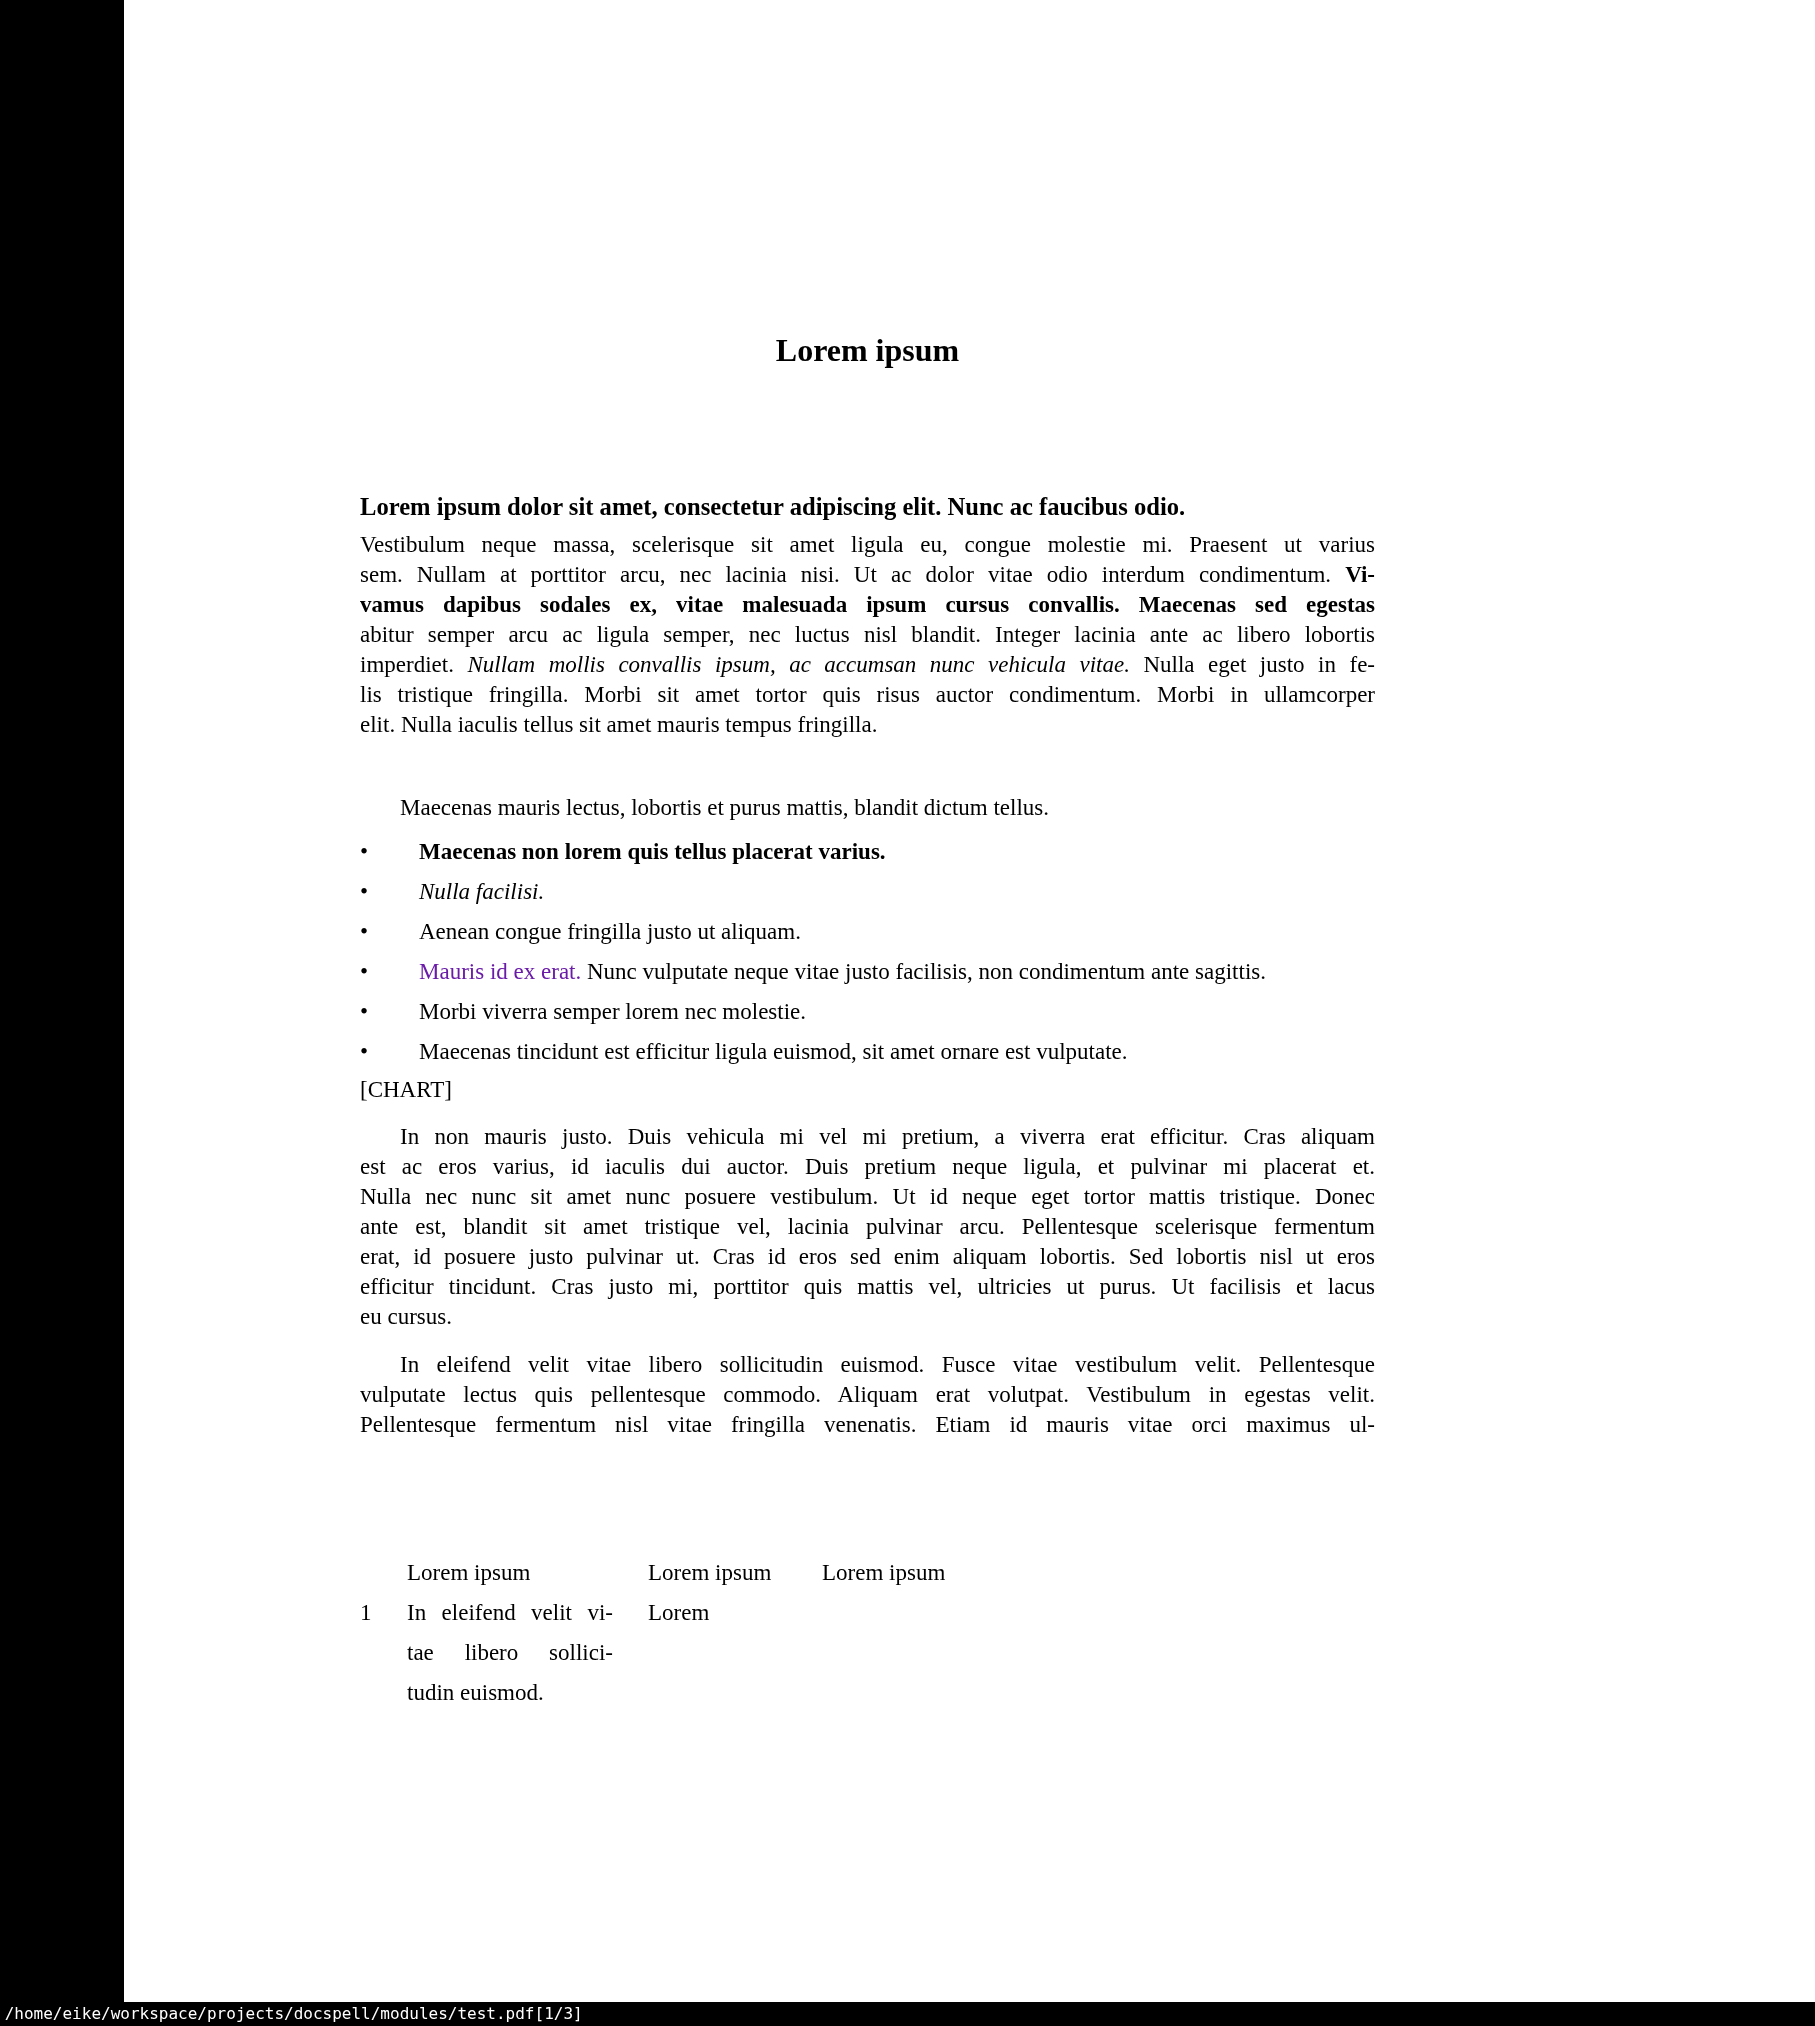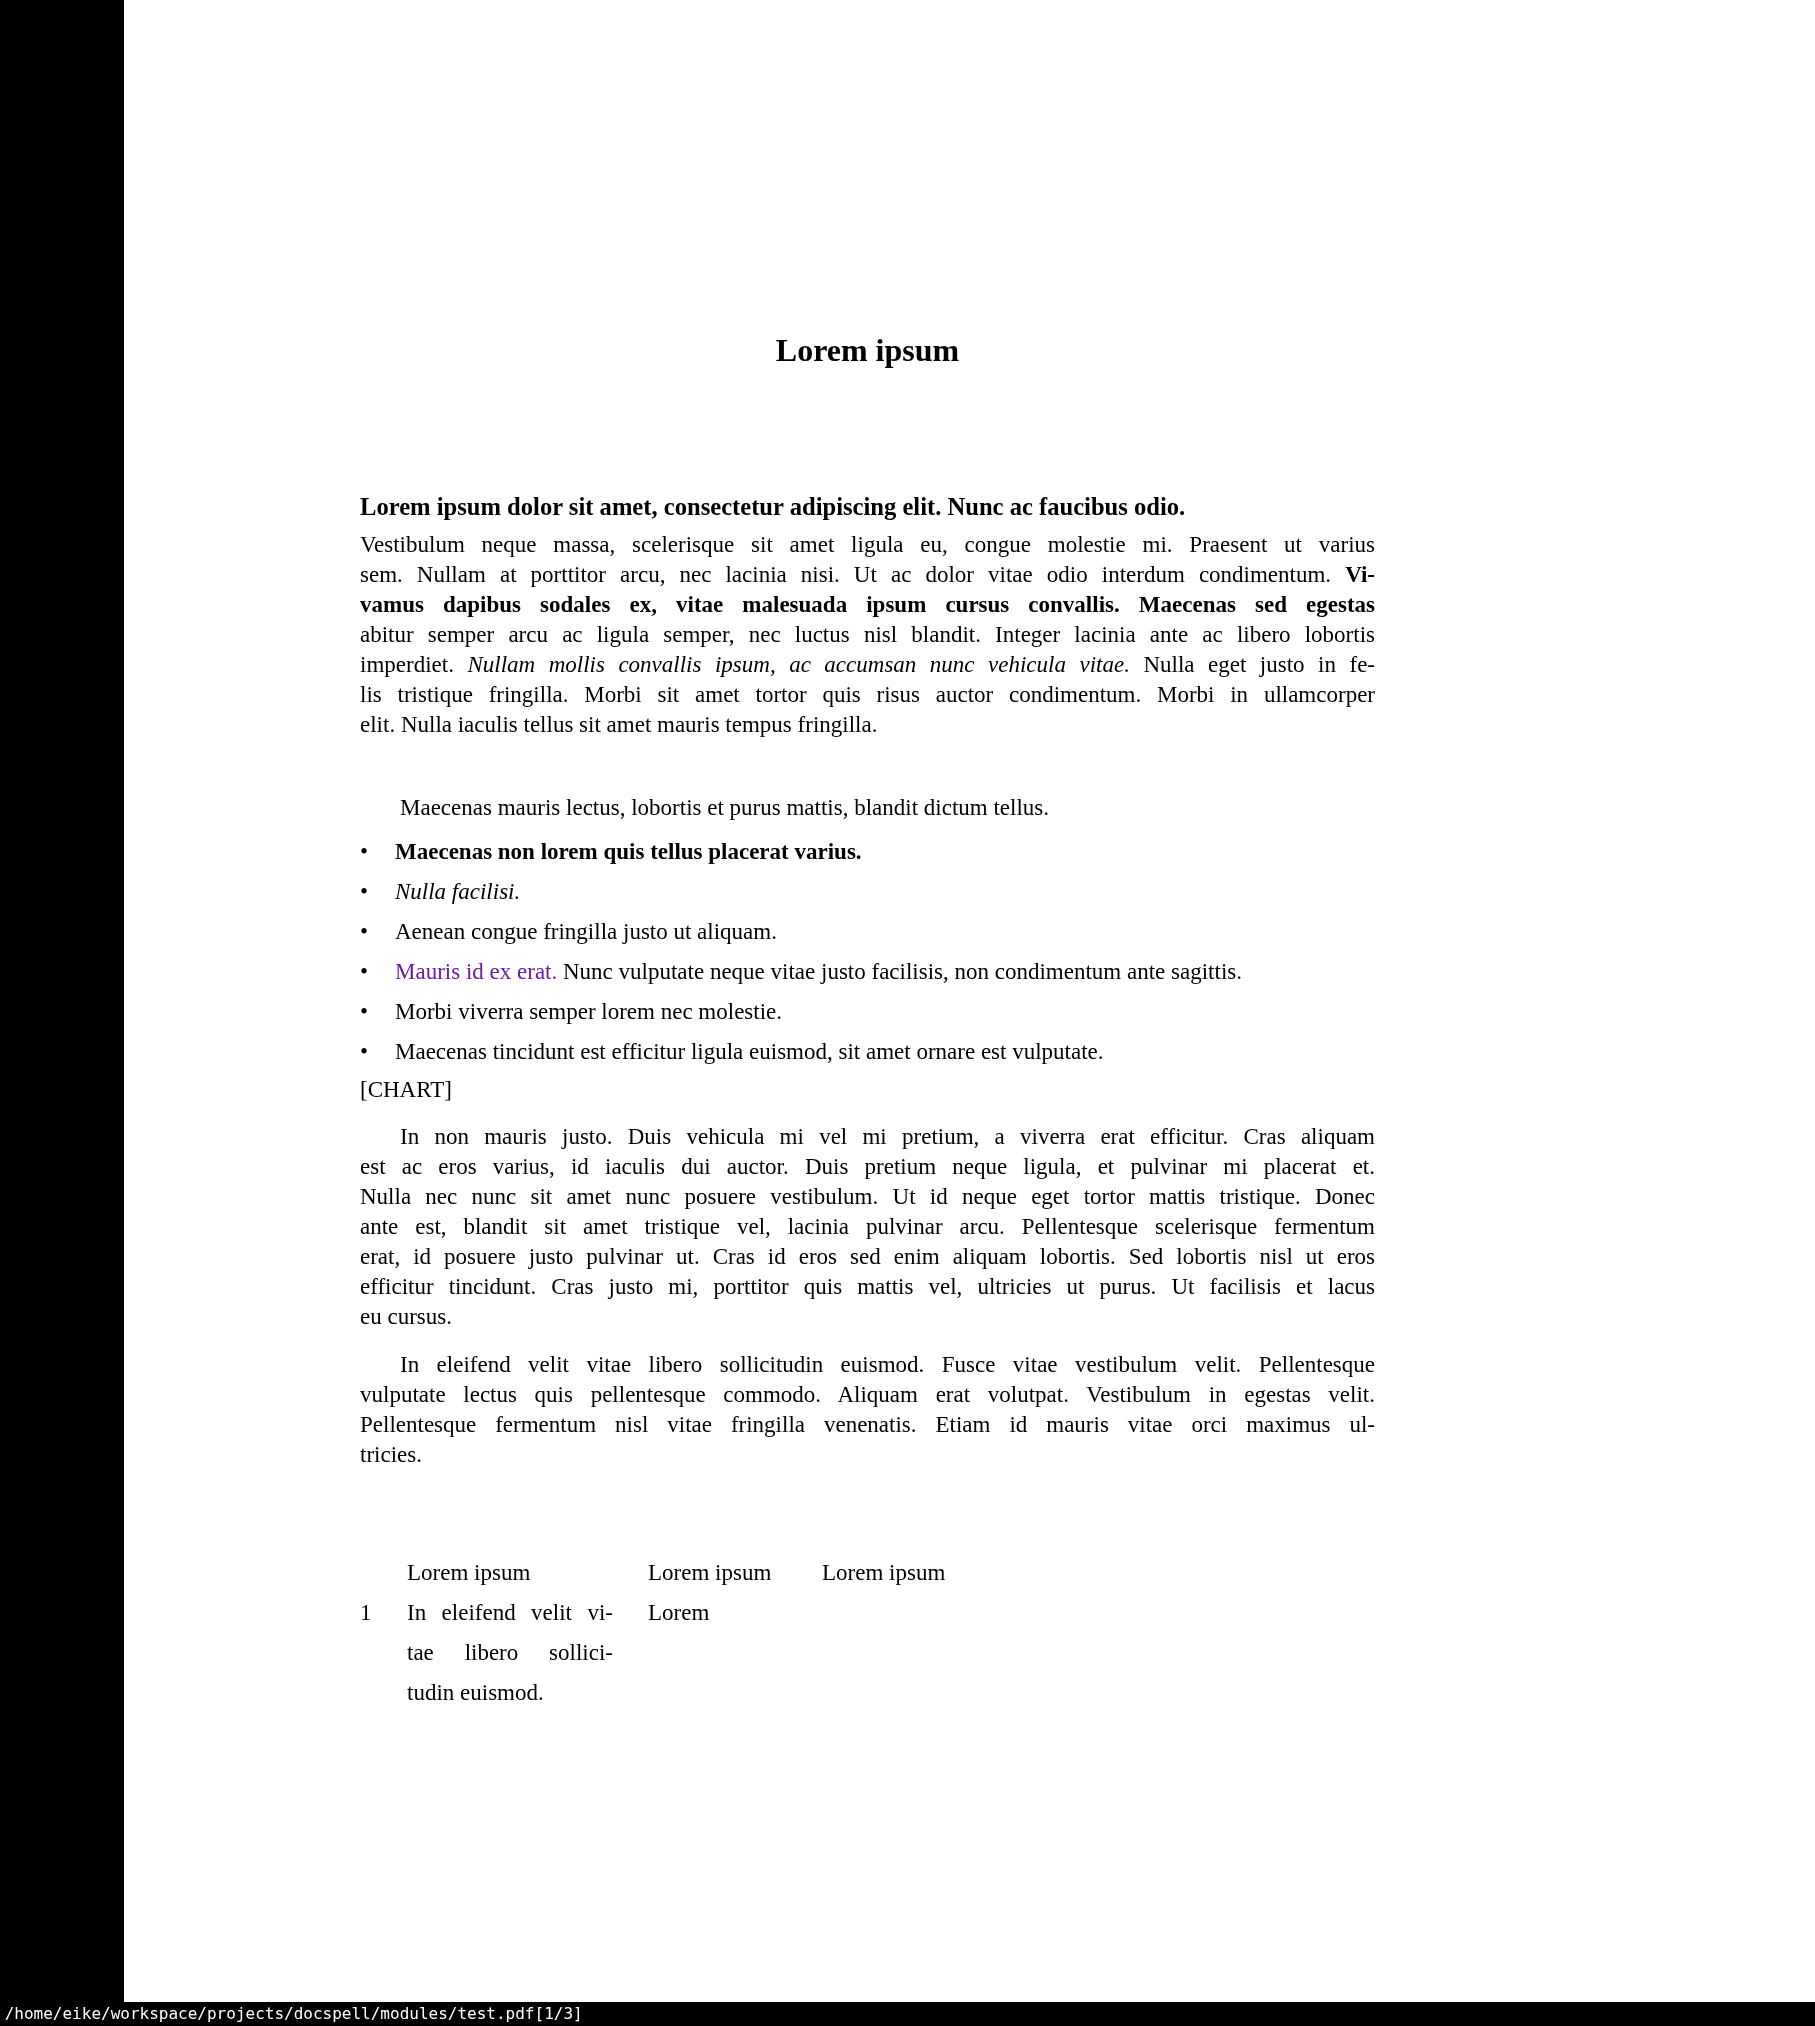--- a/index.html
+++ b/index.html
@@ -18,21 +18,21 @@
   .i{font-style:italic;}
   .link{color:var(--link);}
   .doc-title{top:331px;font-size:32px;font-weight:700;text-align:center;line-height:38px;}
   .h-sec{font-size:24.6px;font-weight:700;line-height:30px;}
   #heading1{top:492px;font-family:Liberation Serif, serif;}
   #para1{top:530px;}
   #paraIndent{top:793px;}
   #bulletList{top:837px;}
   .bullet-item{display:flex;line-height:30px;margin-bottom:10px;}
   .bullet-marker{width:35px;flex:none;}
-  .bullet-text{flex:1;}
+  .bullet-text{flex:1;margin-left:24px;}
   #chartPh{top:1075px;}
   #para3{top:1122px;}
   #para4{top:1350px;}
   #heading2{top:1496px;}
   #loremTable{top:1553px;font-size:23px;line-height:40px;}
   .trow{position:relative;width:100%;}
   .trow.header{height:40px;}
   .trow.body{height:119px;}
   .cell{position:absolute;top:0;}
   .cell-num{left:0;}
@@ -102,21 +102,20 @@
       <div class="tline"><span>ante est, blandit sit amet tristique vel, lacinia pulvinar arcu. Pellentesque scelerisque fermentum</span></div>
       <div class="tline"><span>erat, id posuere justo pulvinar ut. Cras id eros sed enim aliquam lobortis. Sed lobortis nisl ut eros</span></div>
       <div class="tline"><span>efficitur tincidunt. Cras justo mi, porttitor quis mattis vel, ultricies ut purus. Ut facilisis et lacus</span></div>
       <div class="tline last"><span>eu cursus.</span></div>
     </div>
 
   <div class="block body-text indent-first" id="para4">
       <div class="tline"><span>In eleifend velit vitae libero sollicitudin euismod. Fusce vitae vestibulum velit. Pellentesque</span></div>
       <div class="tline"><span>vulputate lectus quis pellentesque commodo. Aliquam erat volutpat. Vestibulum in egestas velit.</span></div>
       <div class="tline"><span>Pellentesque fermentum nisl vitae fringilla venenatis. Etiam id mauris vitae orci maximus ul-</span></div>
-      <div class="tline last"><span>tricies.</span></div>
     </div>
 
 
   <div class="block" id="loremTable">
     <div class="trow header">
       <span class="cell cell-1">Lorem ipsum</span>
       <span class="cell cell-2">Lorem ipsum</span>
       <span class="cell cell-3">Lorem ipsum</span>
     </div>
     <div class="trow body">

